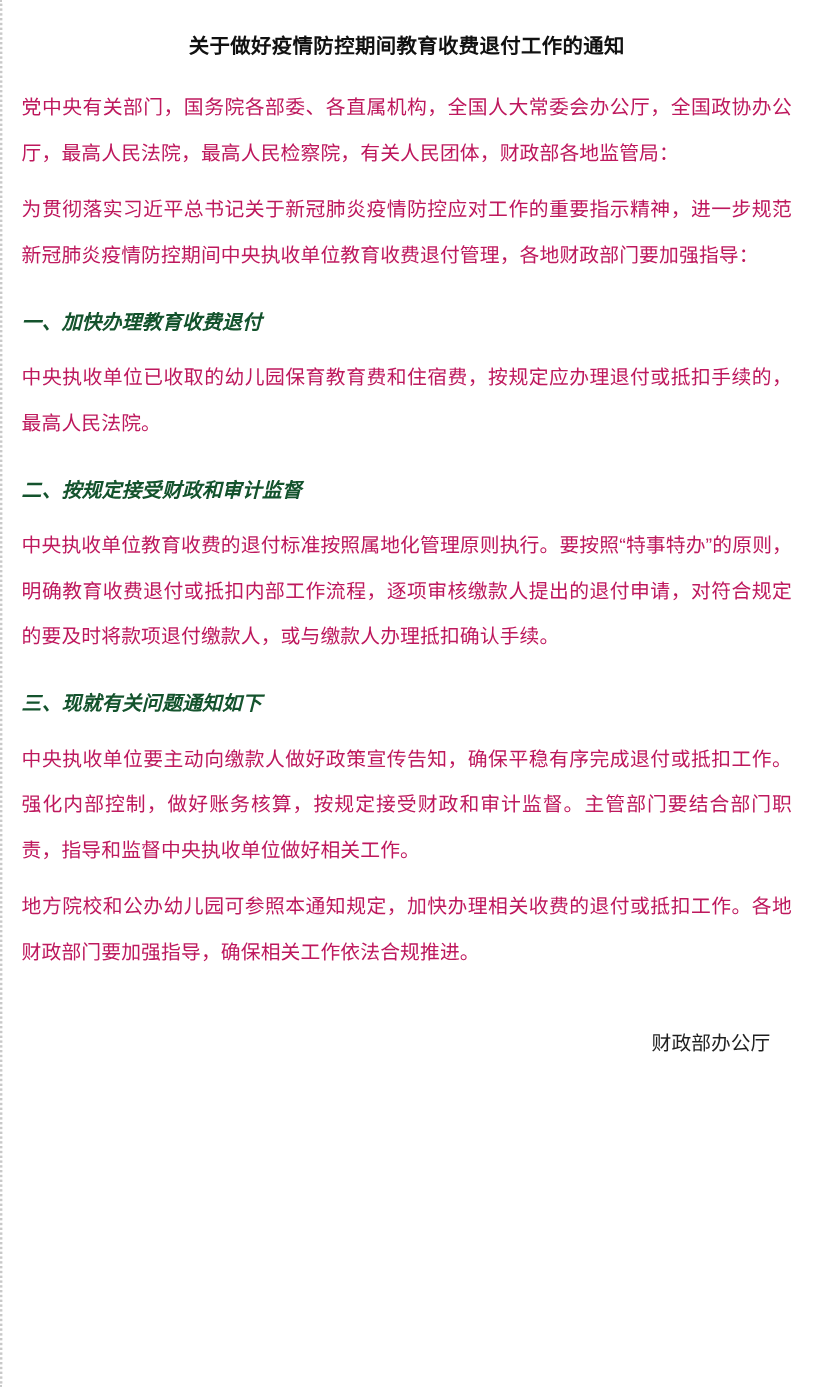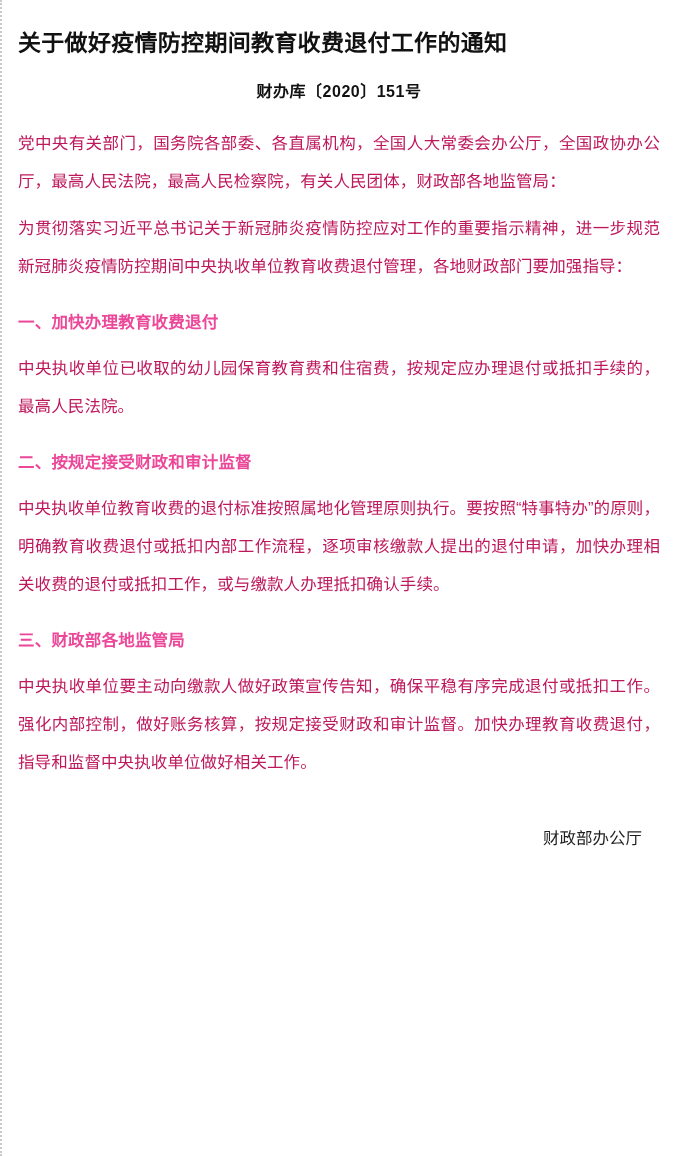--- a/index.html
+++ b/index.html
@@ -17,21 +17,22 @@
   }
   .doc {
     position: relative;
     width: 678px;
     min-height: 1156px;
     box-sizing: border-box;
     padding: 0 18px 0 16px;
     border-left: 2px dotted #c9c9c9;
   }
   .doc-title {
-    font-size: 23px;
+    text-align: center;
+    font-size: 17px;
     font-weight: bold;
     color: #111111;
     letter-spacing: 0.3px;
     margin: 0;
     padding-top: 27px;
     line-height: 1.4;
   }
   .doc-docnum {
     text-align: center;
     font-size: 16px;
@@ -53,25 +54,26 @@
   }
   .para.first-body {
     padding-top: 20px;
   }
   .para + .para {
     padding-top: 9px;
   }
   .section-heading {
     font-size: 16.5px;
     font-weight: bold;
-    color: #ec4899;
+    color: #14532d;
     margin: 0;
     line-height: 30px;
     padding-top: 22px;
     letter-spacing: 0.2px;
+    font-style: italic;
   }
   .section-heading + .para {
     padding-top: 12px;
   }
   .signoff {
     margin: 0;
     text-align: right;
     font-size: 16.5px;
     line-height: 30px;
     color: #1f1f1f;
@@ -81,30 +83,30 @@
     padding-top: 42px;
   }
 </style>
 </head>
 <body>
 
 <div class="doc">
 
   <h1 class="doc-title">关于做好疫情防控期间教育收费退付工作的通知</h1>
 
-  <div class="doc-docnum">财办库〔2020〕151号</div>
 
   <p class="para first-body">党中央有关部门，国务院各部委、各直属机构，全国人大常委会办公厅，全国政协办公厅，最高人民法院，最高人民检察院，有关人民团体，财政部各地监管局：</p>
 
   <p class="para">为贯彻落实习近平总书记关于新冠肺炎疫情防控应对工作的重要指示精神，进一步规范新冠肺炎疫情防控期间中央执收单位教育收费退付管理，各地财政部门要加强指导：</p>
 
   <h2 class="section-heading">一、加快办理教育收费退付</h2>
   <p class="para">中央执收单位已收取的幼儿园保育教育费和住宿费，按规定应办理退付或抵扣手续的，最高人民法院。</p>
 
   <h2 class="section-heading">二、按规定接受财政和审计监督</h2>
-  <p class="para">中央执收单位教育收费的退付标准按照属地化管理原则执行。要按照“特事特办”的原则，明确教育收费退付或抵扣内部工作流程，逐项审核缴款人提出的退付申请，加快办理相关收费的退付或抵扣工作，或与缴款人办理抵扣确认手续。</p>
+  <p class="para">中央执收单位教育收费的退付标准按照属地化管理原则执行。要按照“特事特办”的原则，明确教育收费退付或抵扣内部工作流程，逐项审核缴款人提出的退付申请，对符合规定的要及时将款项退付缴款人，或与缴款人办理抵扣确认手续。</p>
 
-  <h2 class="section-heading">三、财政部各地监管局</h2>
-  <p class="para">中央执收单位要主动向缴款人做好政策宣传告知，确保平稳有序完成退付或抵扣工作。强化内部控制，做好账务核算，按规定接受财政和审计监督。加快办理教育收费退付，指导和监督中央执收单位做好相关工作。</p>
+  <h2 class="section-heading">三、现就有关问题通知如下</h2>
+  <p class="para">中央执收单位要主动向缴款人做好政策宣传告知，确保平稳有序完成退付或抵扣工作。强化内部控制，做好账务核算，按规定接受财政和审计监督。主管部门要结合部门职责，指导和监督中央执收单位做好相关工作。</p>
+  <p class="para">地方院校和公办幼儿园可参照本通知规定，加快办理相关收费的退付或抵扣工作。各地财政部门要加强指导，确保相关工作依法合规推进。</p>
 
   <div class="signoff dept">财政部办公厅</div>
 
 </div>
 
 </body></html>

